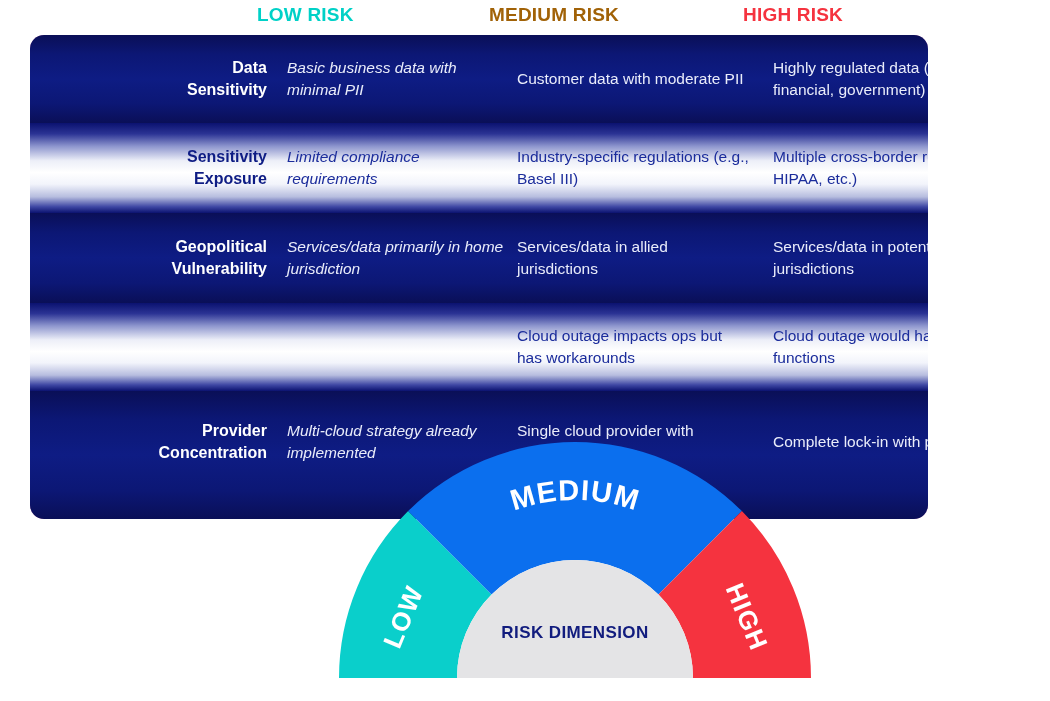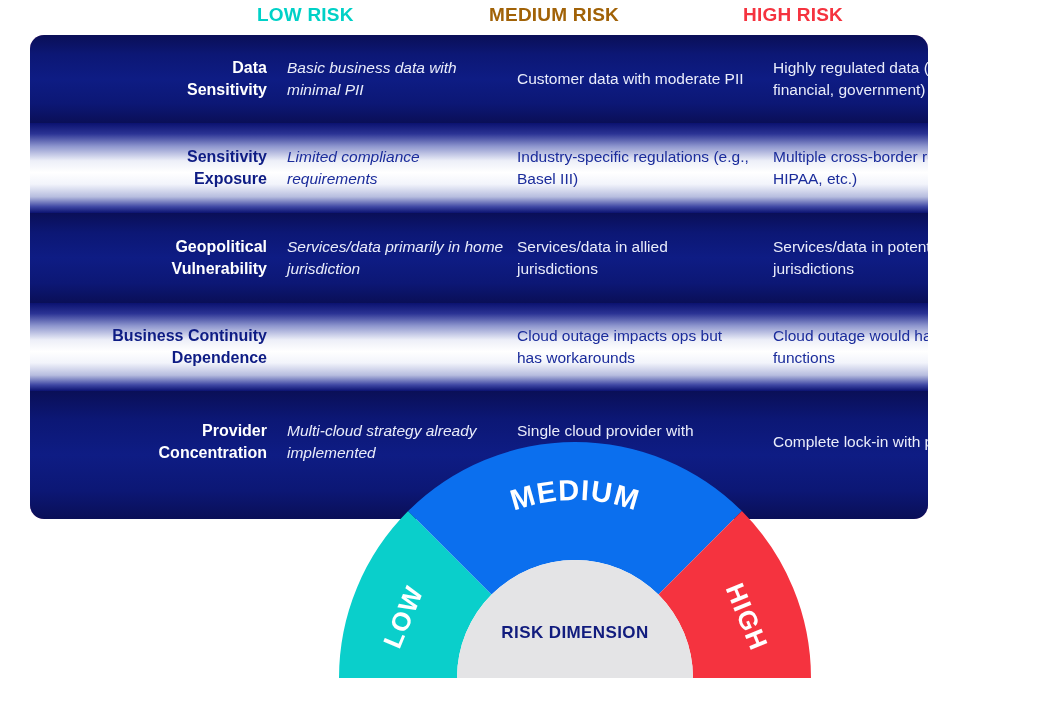--- a/index.html
+++ b/index.html
@@ -150,24 +150,20 @@
       <div class="label">
         <span>Geopolitical</span><br>
         <span>Vulnerability</span>
       </div>
       <div class="cell c0">Services/data primarily in home jurisdiction</div>
       <div class="cell c1">Services/data in allied jurisdictions</div>
       <div class="cell c2">Services/data in potentially adversarial jurisdictions</div>
     </div>
 
     <div class="row r3 light">
-      <div class="label">
-        <span>Business Continuity</span><br>
-        <span>Dependence</span>
-      </div>
       <div class="cell c1">Cloud outage impacts ops but has workarounds</div>
       <div class="cell c2">Cloud outage would halt critical business functions</div>
     </div>
 
     <div class="row r4 dark">
       <div class="label" style="margin-top:-26px">
         <span>Provider</span><br>
         <span>Concentration</span>
       </div>
       <div class="cell c0" style="margin-top:-26px">Multi-cloud strategy already implemented</div>

